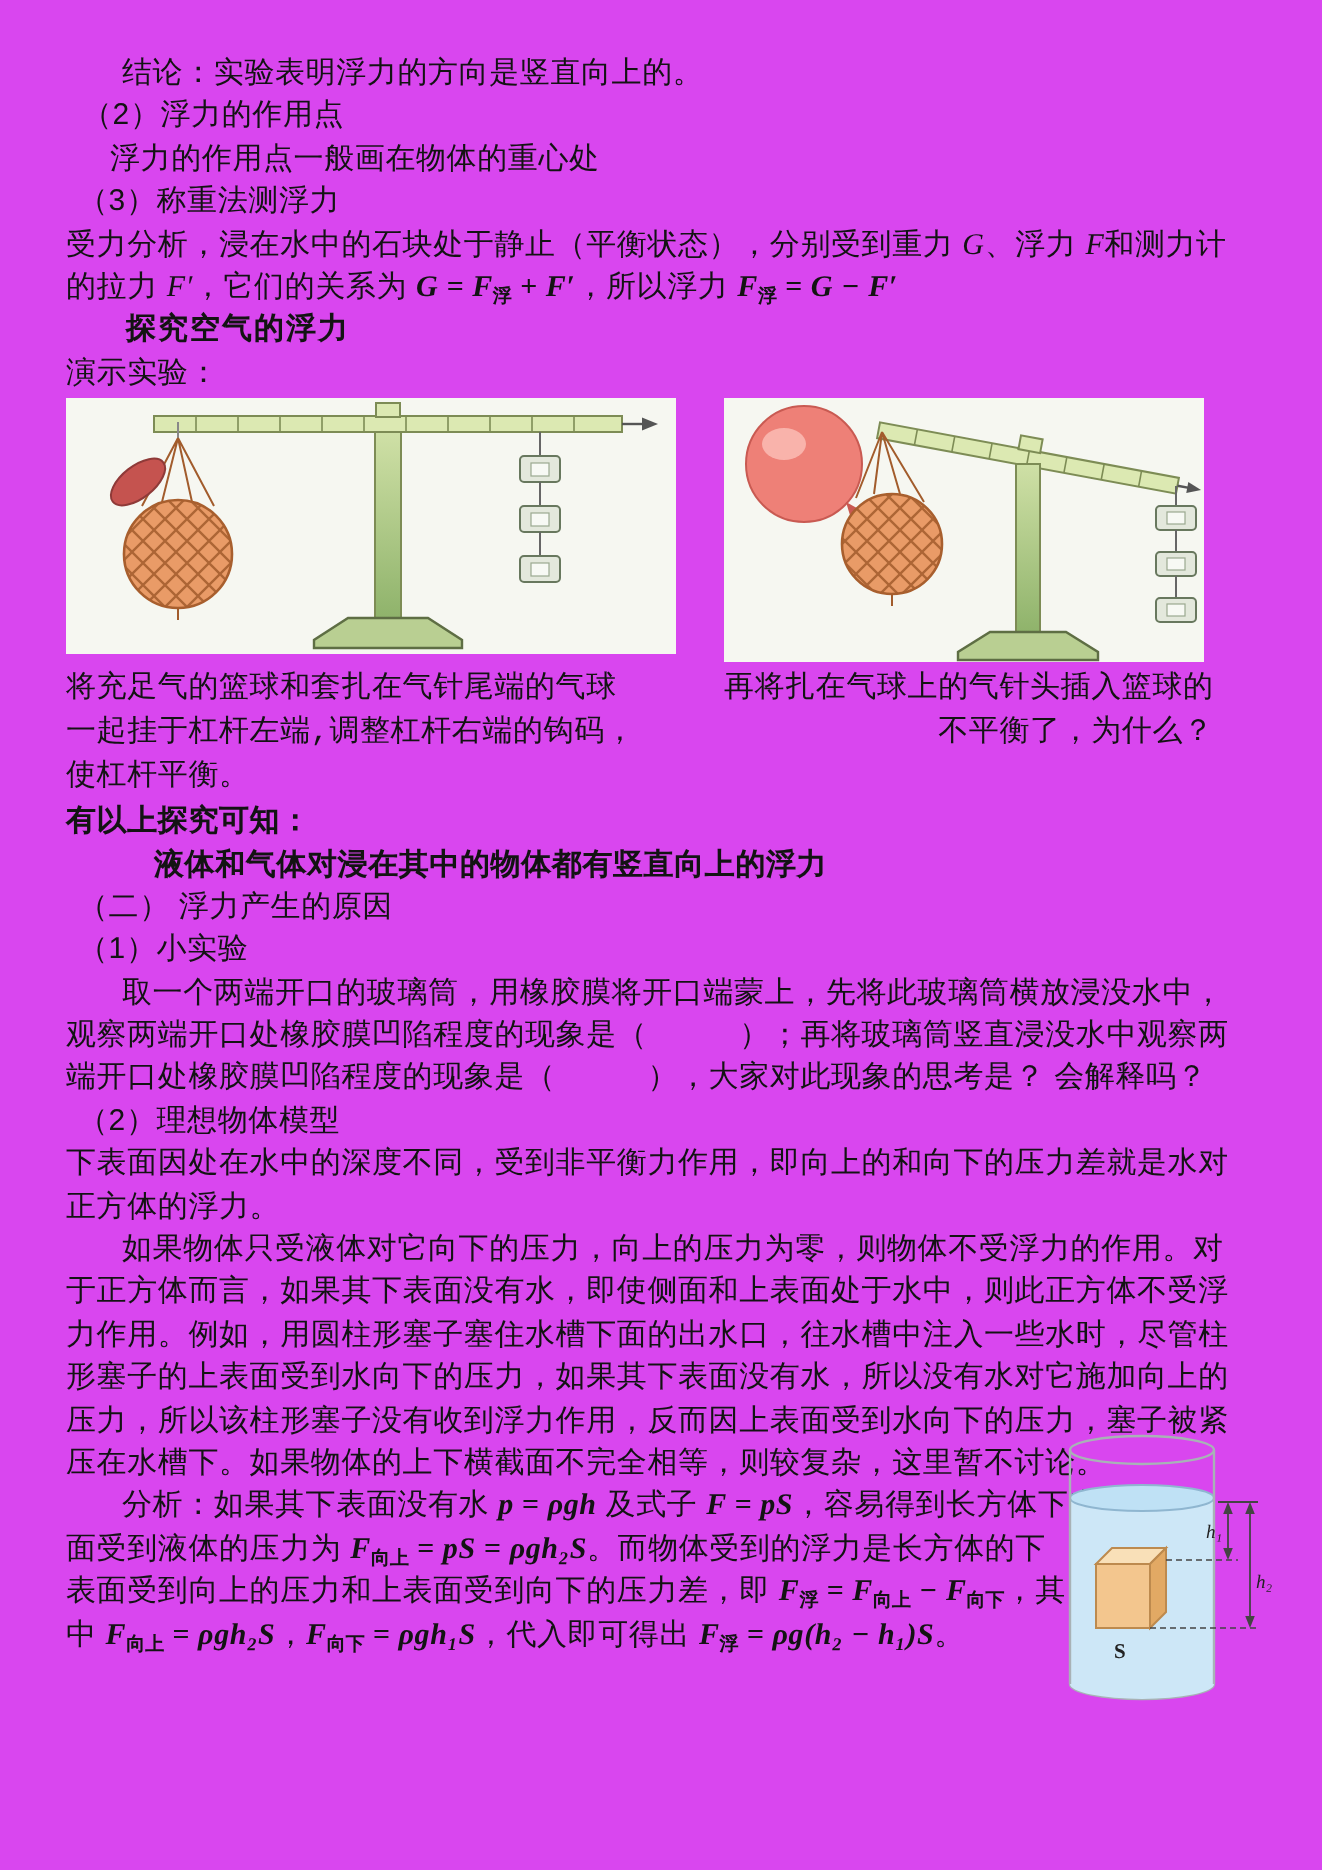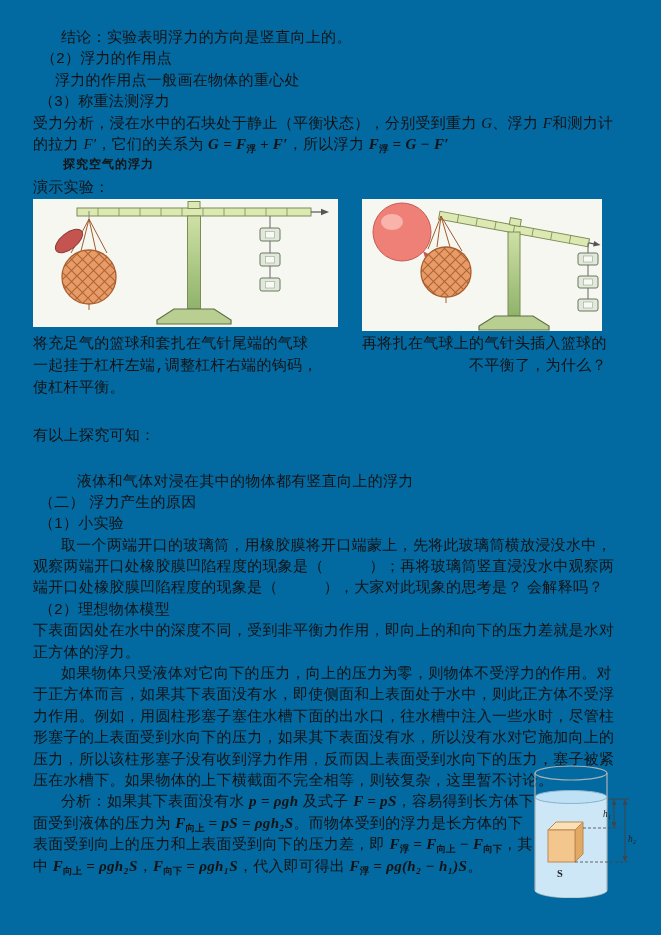--- a/index.html
+++ b/index.html
@@ -2,29 +2,29 @@
 <html><head>
 <meta charset="utf-8">
 <style>
   html,body{margin:0;padding:0;background:#ffffff;}
   .page{
     position:relative;
     width:661px;height:935px;
     box-sizing:border-box;
     padding:26px 26px 10px 33px;
     overflow:hidden;
-    background:#0369a1;
+    background:#d946ef;
     color:#131313;
     font-family:"Liberation Sans", sans-serif;
     font-size:15px;
     line-height:21.4px;
   }
   .ln{white-space:nowrap;height:21.4px;letter-spacing:.3px;}
-  .bold{font-weight:normal;margin-top:24px;}
-  .hdr{font-weight:bold;font-size:12px;letter-spacing:1px;}
+  .bold{font-weight:bold;}
+  .hdr{font-weight:bold;font-size:15px;letter-spacing:1px;}
   .i6{padding-left:6px;}
   .i8{padding-left:8px;}
   .i22{padding-left:22px;}
   .i28{padding-left:28px;}
   .i30{padding-left:30px;}
   .i44{padding-left:44px;}
   
   .p-r{font-family:"Liberation Sans", sans-serif;}
   .p-i{font-family:"Liberation Serif", serif;font-style:italic;}
   .p-b{font-family:"Liberation Serif", serif;font-style:italic;font-weight:bold;}

